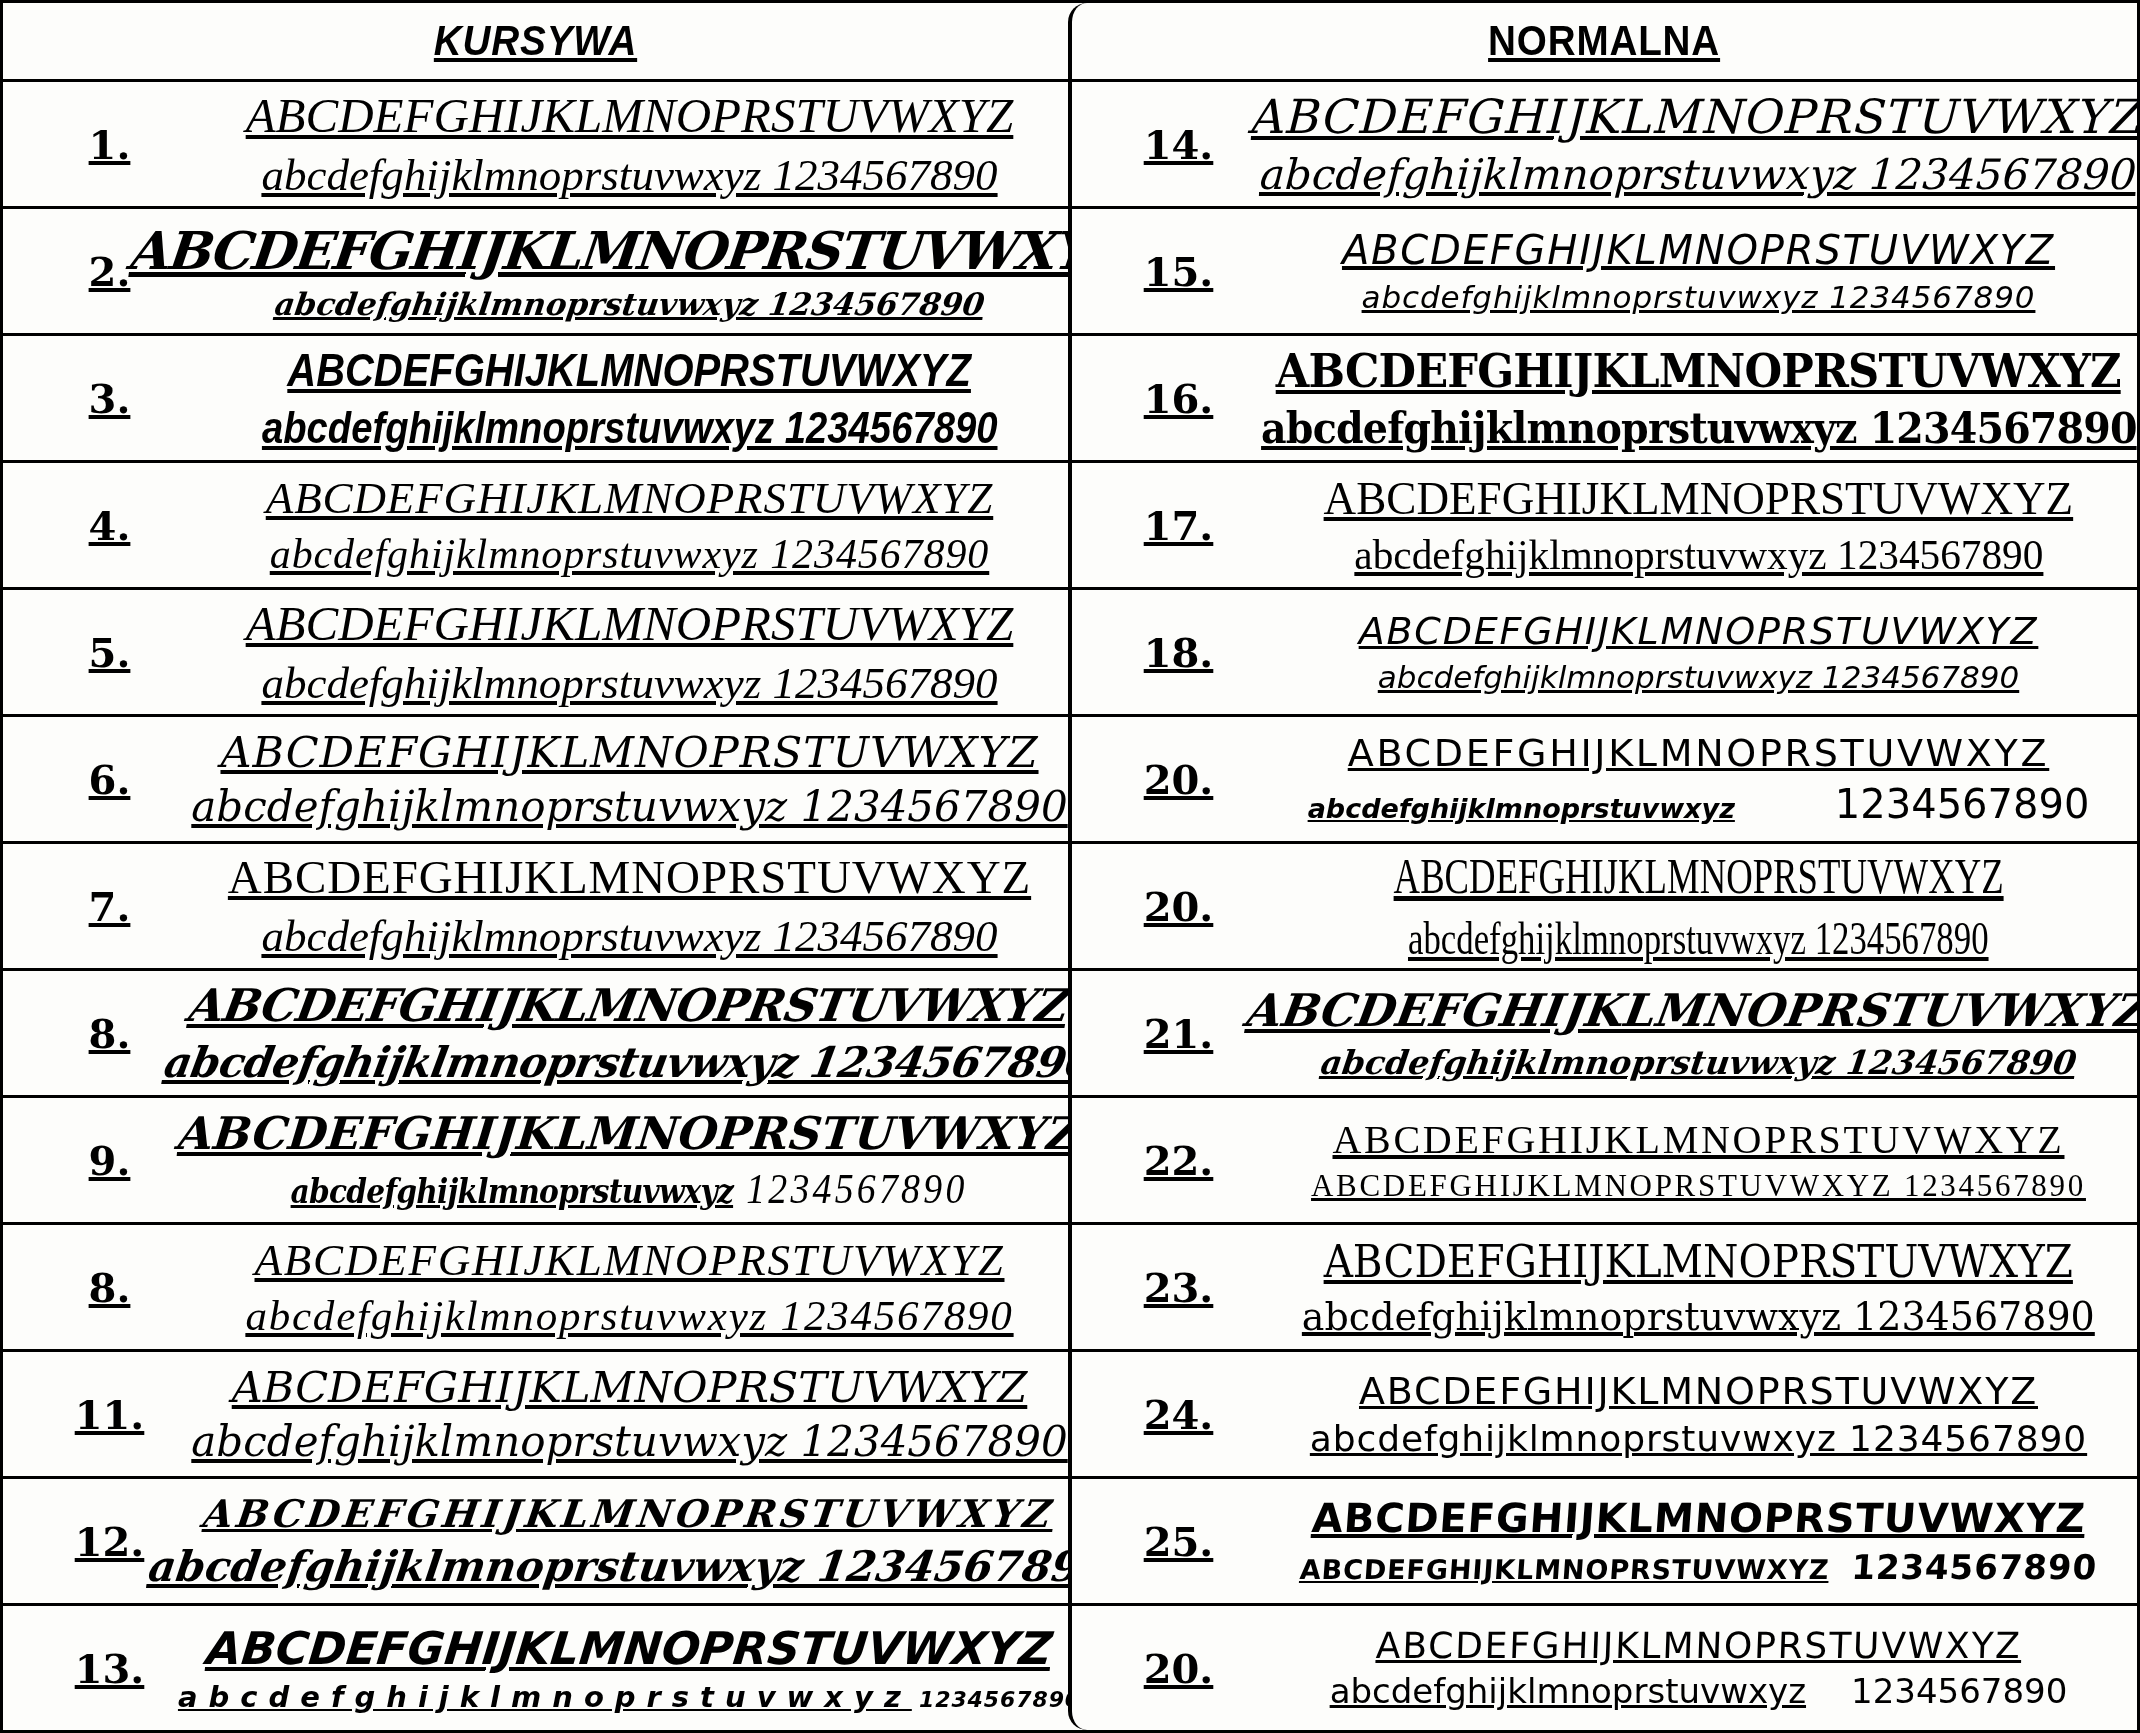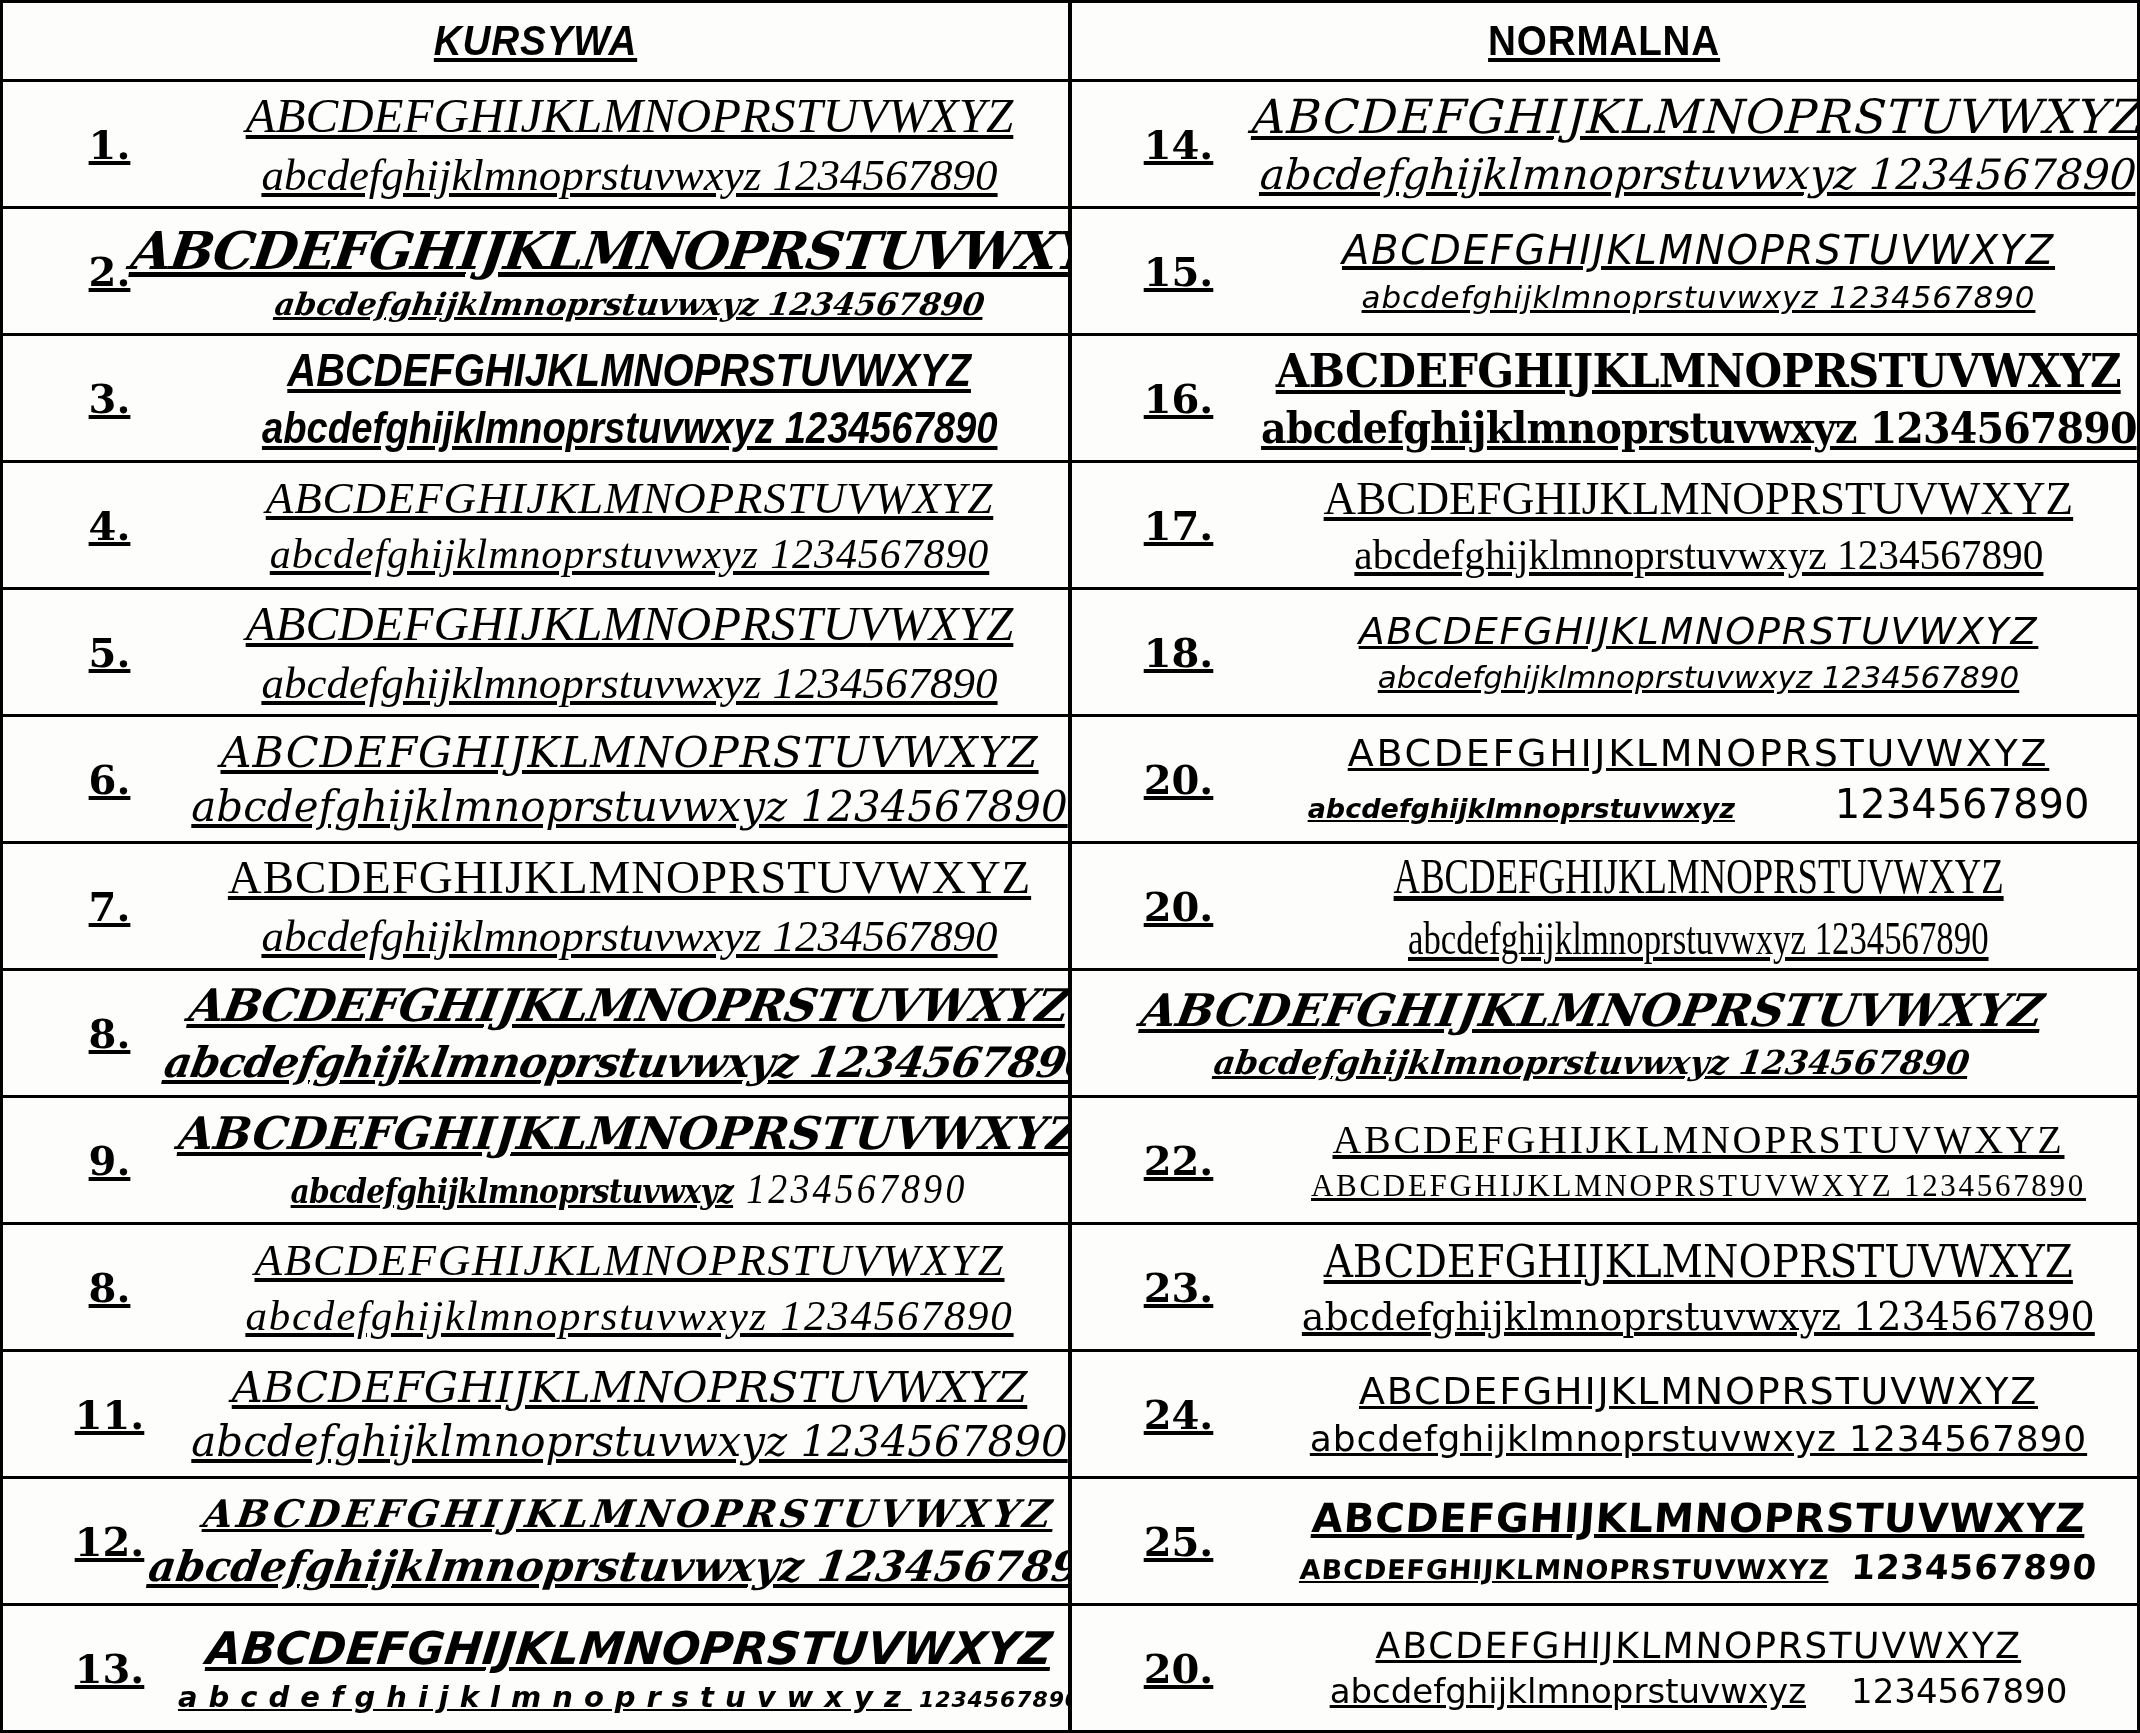--- a/index.html
+++ b/index.html
@@ -2,21 +2,21 @@
 <html style="font-size:14.5px"><head>
 <meta charset="utf-8">
 <style>
   html,body{margin:0;padding:0;background:#ffffff;}
   .page{
     width:2140px;height:1733px;box-sizing:border-box;
     background:#fdfdfb;border:3.6px solid #000;
     display:flex;font-family:"Liberation Serif",serif;color:#000;
   }
   .col{flex:1 1 0;display:flex;flex-direction:column;min-width:0;text-decoration:underline;}
-  .col.right{border-left:4.5px solid #000;}
+  .col.right{border-left:4.5px solid #000;border-radius:19px;}
   .header{
     flex:0 0 76px;display:flex;align-items:center;justify-content:center;
     font-family:"Liberation Sans",sans-serif;font-weight:bold;font-size:42px;
     letter-spacing:0.9px;transform-origin:center;
   }
   .header.kursywa{font-style:italic;}
   .header .ht{display:inline-block;transform:scaleX(.92);}
   .rows{flex:1 1 auto;display:flex;flex-direction:column;min-height:0;}
   .cell{
     flex:1 1 0;display:flex;align-items:stretch;border-top:3.6px solid #000;
@@ -242,20 +242,21 @@
           </div>
         </div>
         <div class="cell s20">
           <div class="num">20.</div>
           <div class="sample">
             <div class="u">ABCDEFGHIJKLMNOPRSTUVWXYZ</div>
             <div class="l">abcdefghijklmnoprstuvwxyz 1234567890</div>
           </div>
         </div>
         <div class="cell s21">
+          <div class="num">21.</div>
           <div class="sample">
             <div class="u">ABCDEFGHIJKLMNOPRSTUVWXYZ</div>
             <div class="l">abcdefghijklmnoprstuvwxyz 1234567890</div>
           </div>
         </div>
         <div class="cell s22">
           <div class="num">22.</div>
           <div class="sample">
             <div class="u">ABCDEFGHIJKLMNOPRSTUVWXYZ</div>
             <div class="l">ABCDEFGHIJKLMNOPRSTUVWXYZ 1234567890</div>

